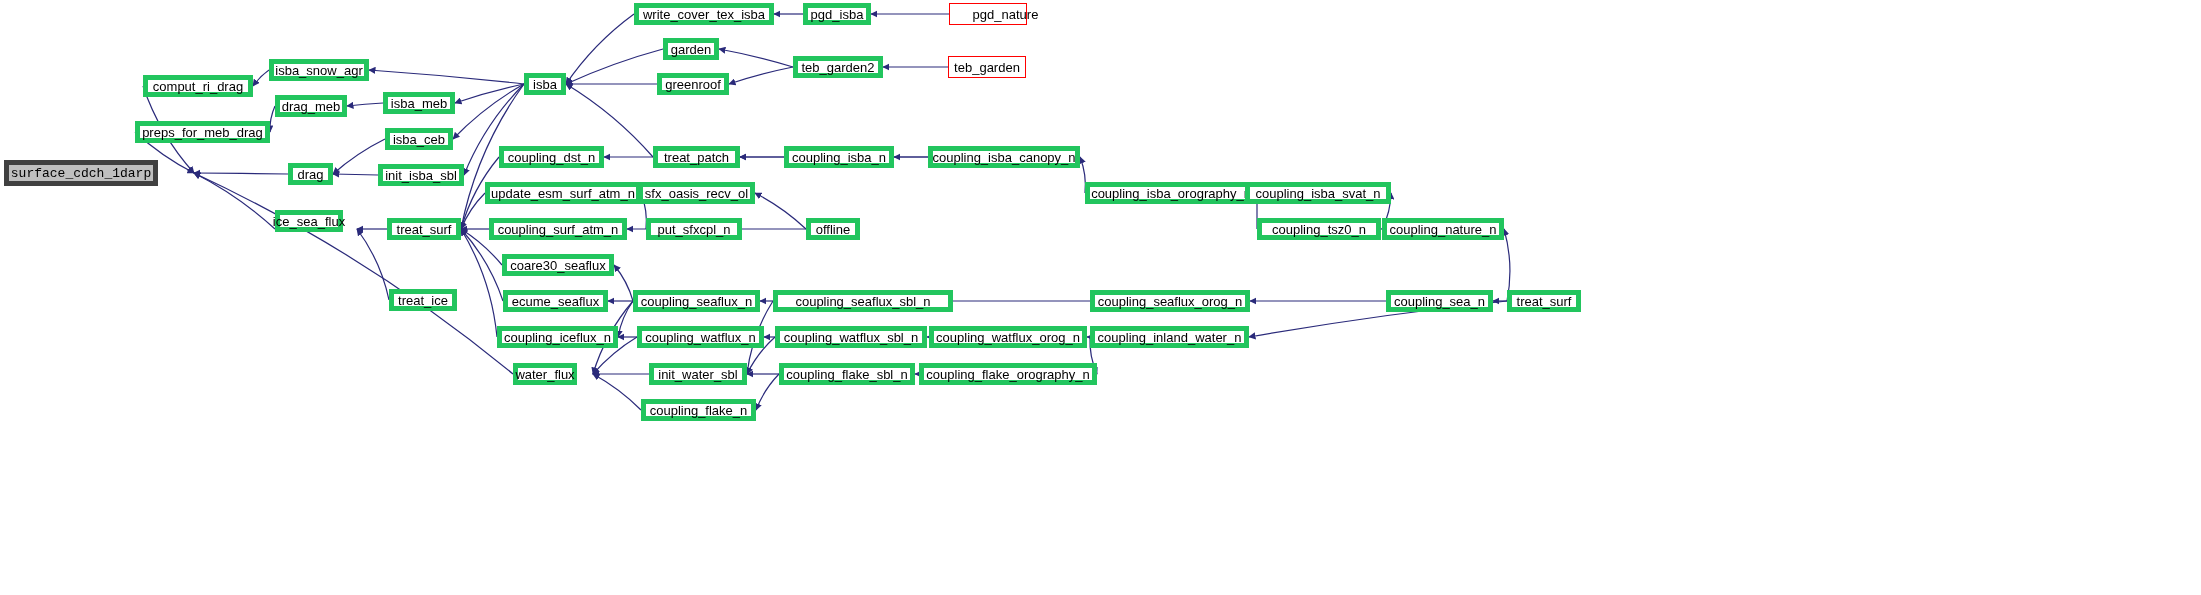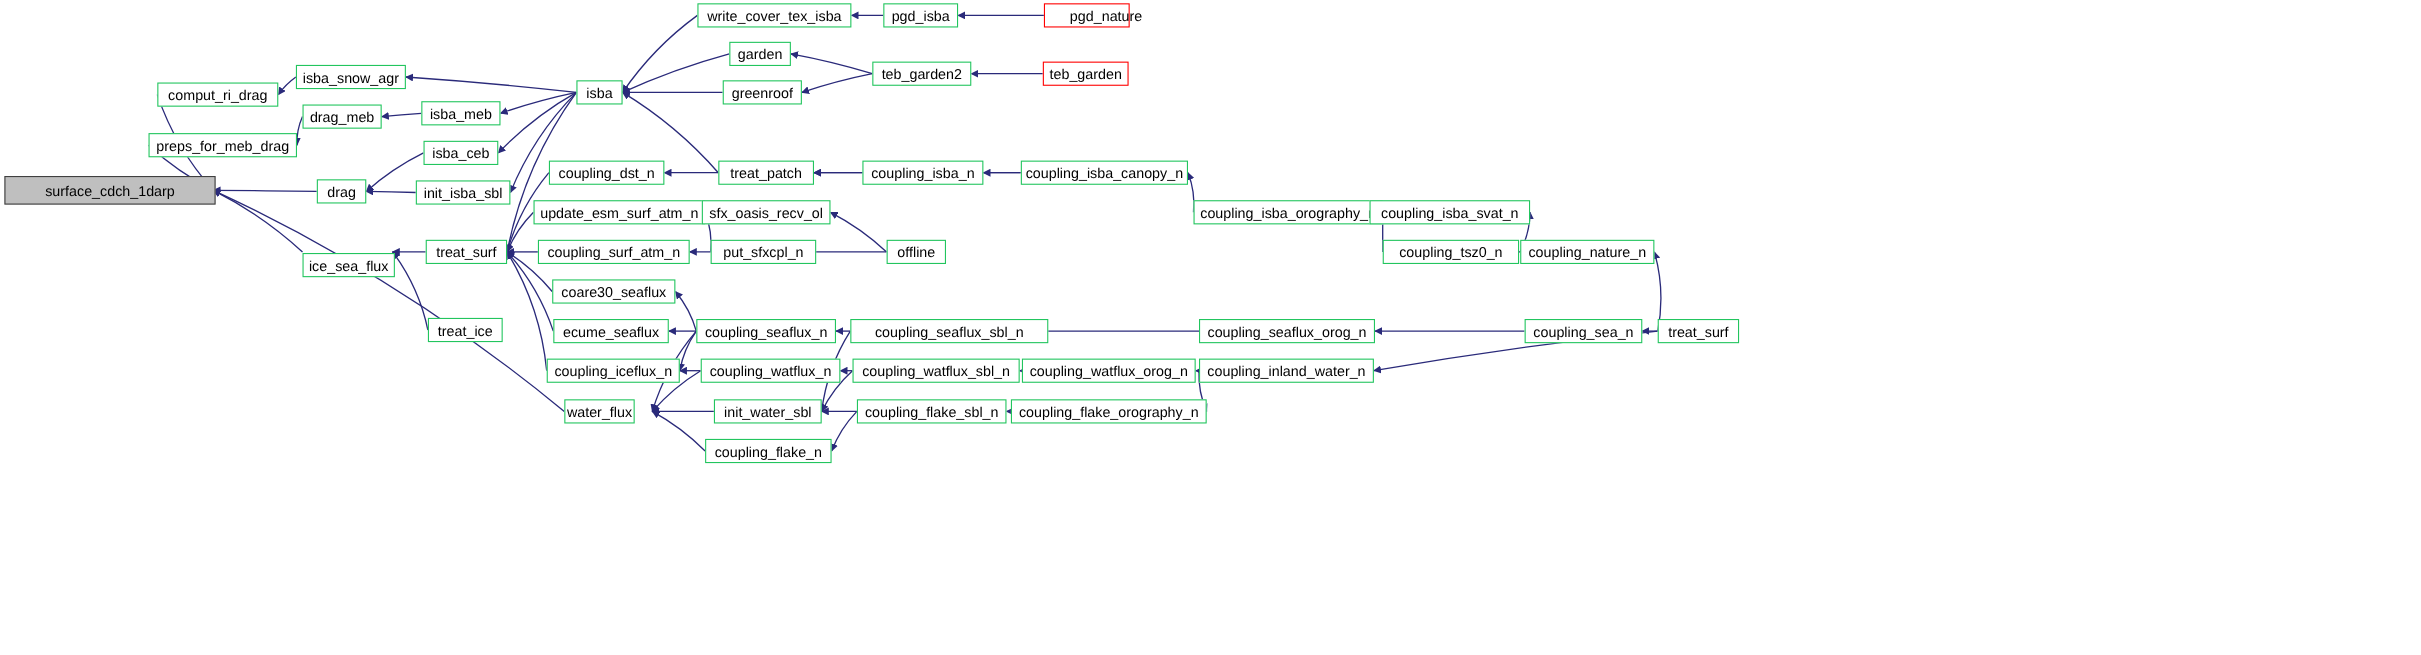--- a/index.html
+++ b/index.html
@@ -24,21 +24,21 @@
     width: 2201px;
     height: 595px;
   }
   .node {
     position: absolute;
     box-sizing: border-box;
     display: flex;
     align-items: center;
     justify-content: center;
     background: #ffffff;
-    border: 1px solid #22c55e;
+    border: 5px solid #22c55e;
     color: #000000;
     font-size: 13px;
     line-height: 1;
     white-space: nowrap;
     letter-spacing: 0px;
     cursor: pointer;
   }
   .node.current {
     background: #bfbfbf;
     border-color: #404040;
@@ -126,33 +126,33 @@
         <path d="M 919 374 Q 917 374 915 374" fill="none" stroke="#2a2a7a" stroke-width="1.2" marker-end="url(#arrowhead)"></path>
         <path d="M 1090 301 Q 1007.5 301 925 301" fill="none" stroke="#2a2a7a" stroke-width="1.2" marker-end="url(#arrowhead)"></path>
         <path d="M 1090 337 Q 1088.5 337 1087 337" fill="none" stroke="#2a2a7a" stroke-width="1.2" marker-end="url(#arrowhead)"></path>
         <path d="M 1090 337 Q 1089.1373881091051 356.32535900638555 1097 374" fill="none" stroke="#2a2a7a" stroke-width="1.2" marker-end="url(#arrowhead)"></path>
         <path d="M 1386 301 Q 1318 301 1250 301" fill="none" stroke="#2a2a7a" stroke-width="1.2" marker-end="url(#arrowhead)"></path>
         <path d="M 1507 301 Q 1500 301 1493 301" fill="none" stroke="#2a2a7a" stroke-width="1.2" marker-end="url(#arrowhead)"></path>
         <path d="M 1507 301 Q 1377.4029931421426 314.72145085202106 1249 337" fill="none" stroke="#2a2a7a" stroke-width="1.2" marker-end="url(#arrowhead)"></path>
       </g>
   </svg>
   <div id="nodes-layer">
-      <div class="node current" style="left: 4px; top: 160px; width: 192px; height: 26px;">
+      <div class="node current" style="left: 4px; top: 160px; width: 154px; height: 26px; font-family: Liberation Mono, monospace;">
         <span class="node-label">surface_cdch_1darp</span>
       </div>
       <div class="node" style="left: 143px; top: 75px; width: 110px; height: 22px;">
         <span class="node-label">comput_ri_drag</span>
       </div>
       <div class="node" style="left: 135px; top: 121px; width: 135px; height: 22px;">
         <span class="node-label">preps_for_meb_drag</span>
       </div>
       <div class="node" style="left: 288px; top: 163px; width: 45px; height: 22px;">
         <span class="node-label">drag</span>
       </div>
-      <div class="node" style="left: 275px; top: 230px; width: 84px; height: 22px;">
+      <div class="node" style="left: 275px; top: 210px; width: 68px; height: 22px;">
         <span class="node-label">ice_sea_flux</span>
       </div>
       <div class="node" style="left: 269px; top: 59px; width: 100px; height: 22px;">
         <span class="node-label">isba_snow_agr</span>
       </div>
       <div class="node" style="left: 275px; top: 95px; width: 72px; height: 22px;">
         <span class="node-label">drag_meb</span>
       </div>
       <div class="node" style="left: 389px; top: 289px; width: 68px; height: 22px;">
         <span class="node-label">treat_ice</span>

